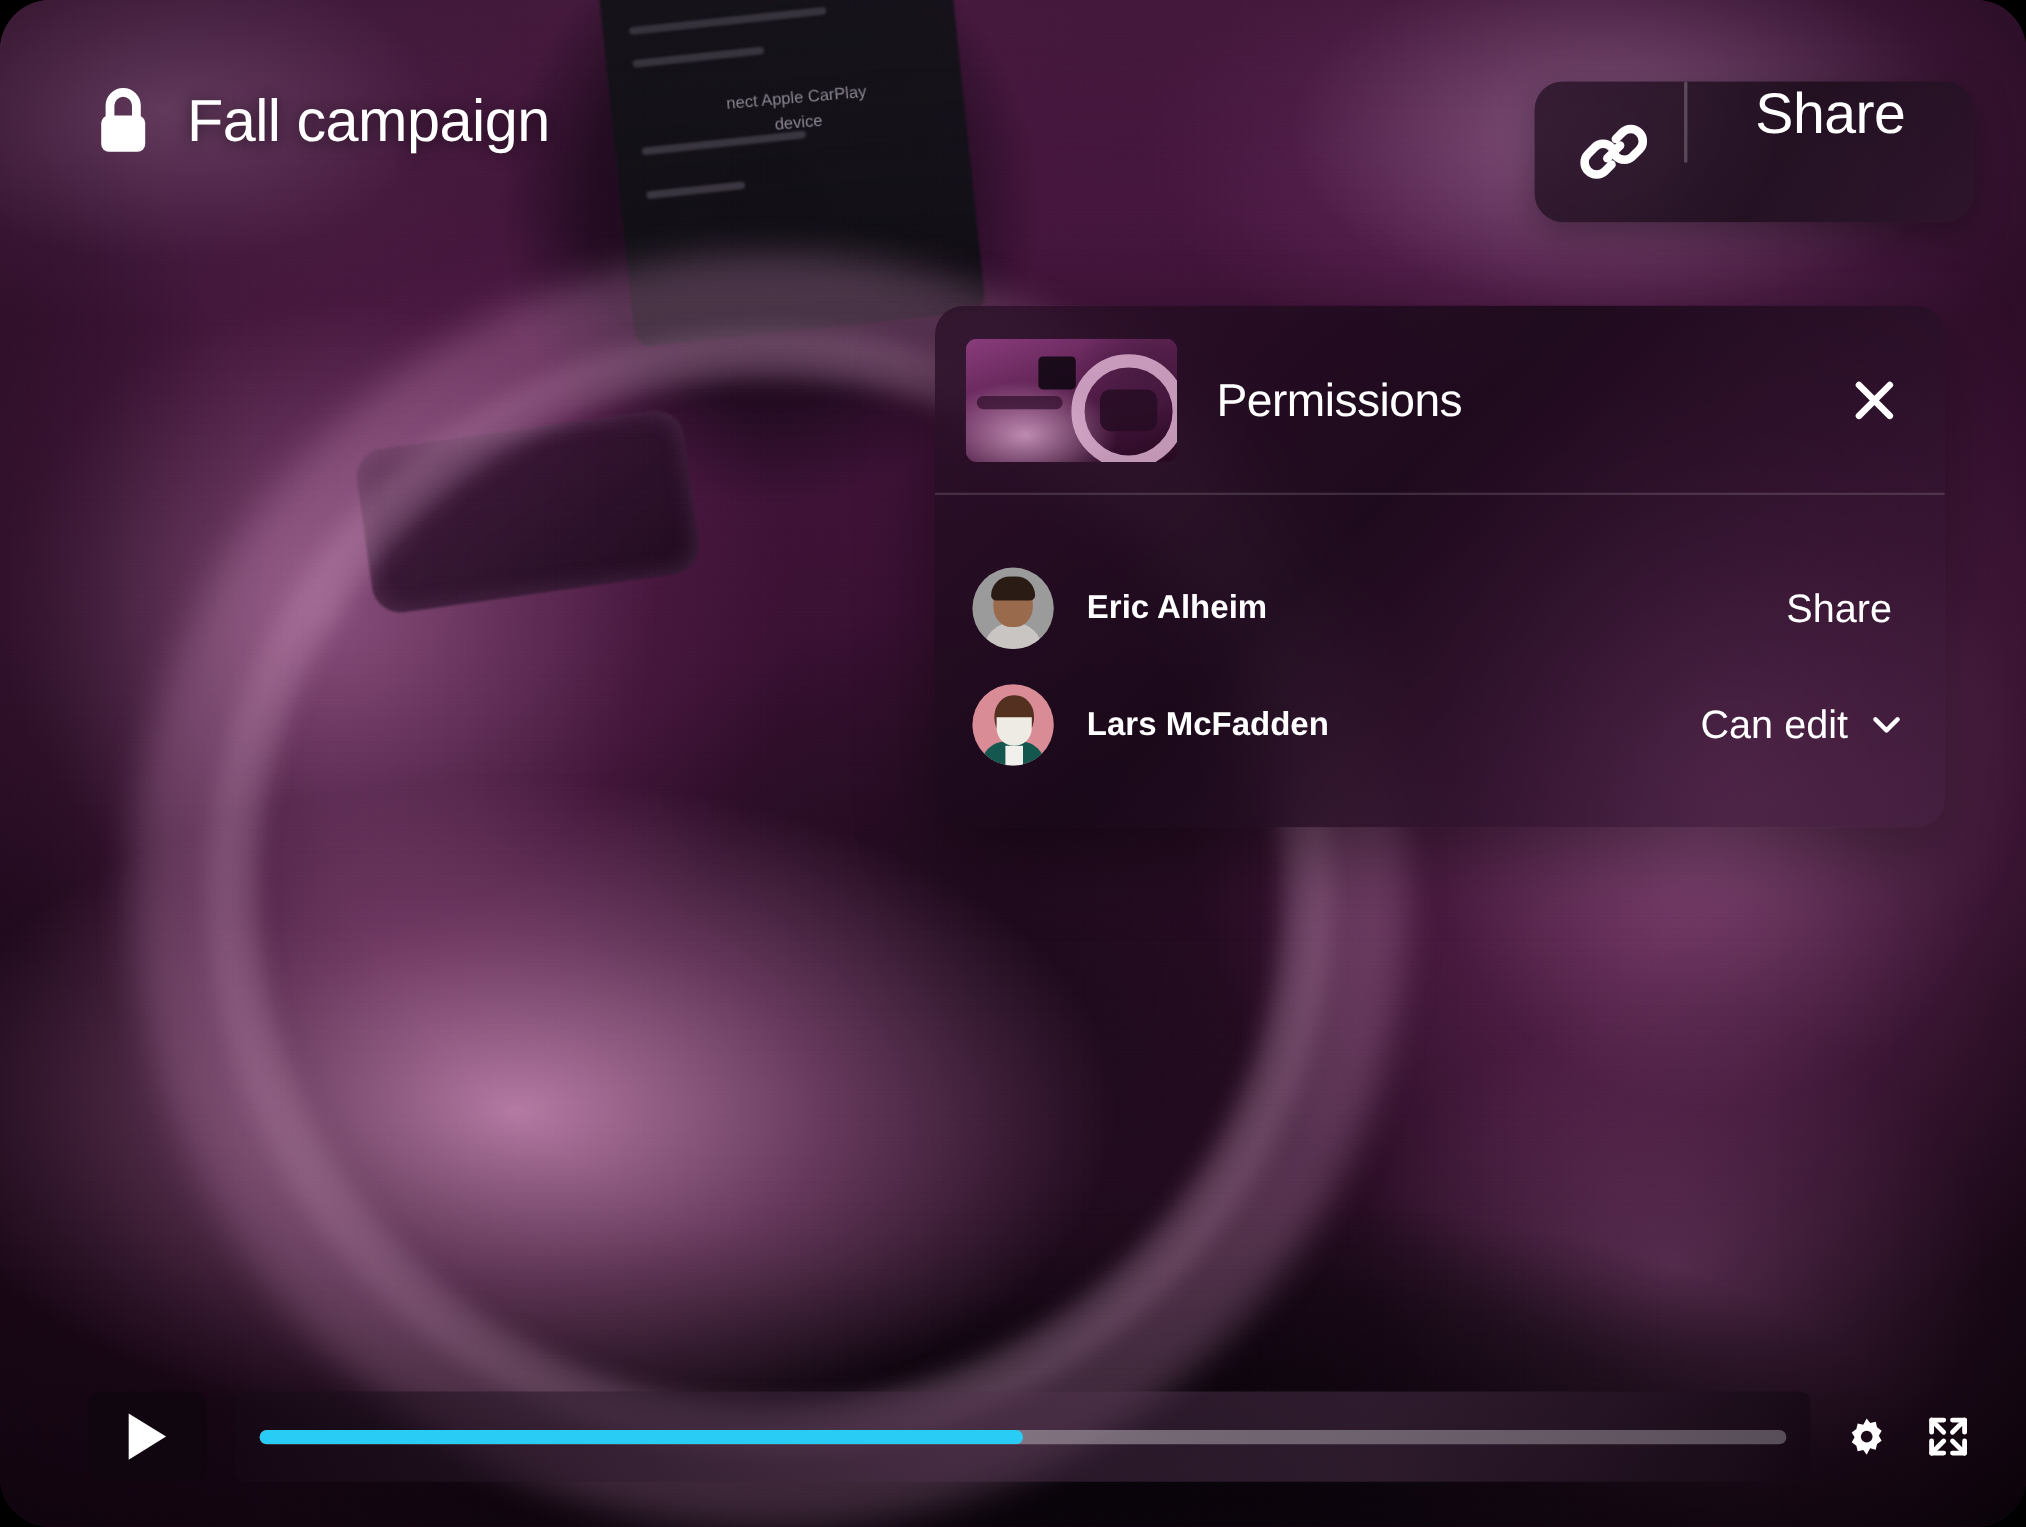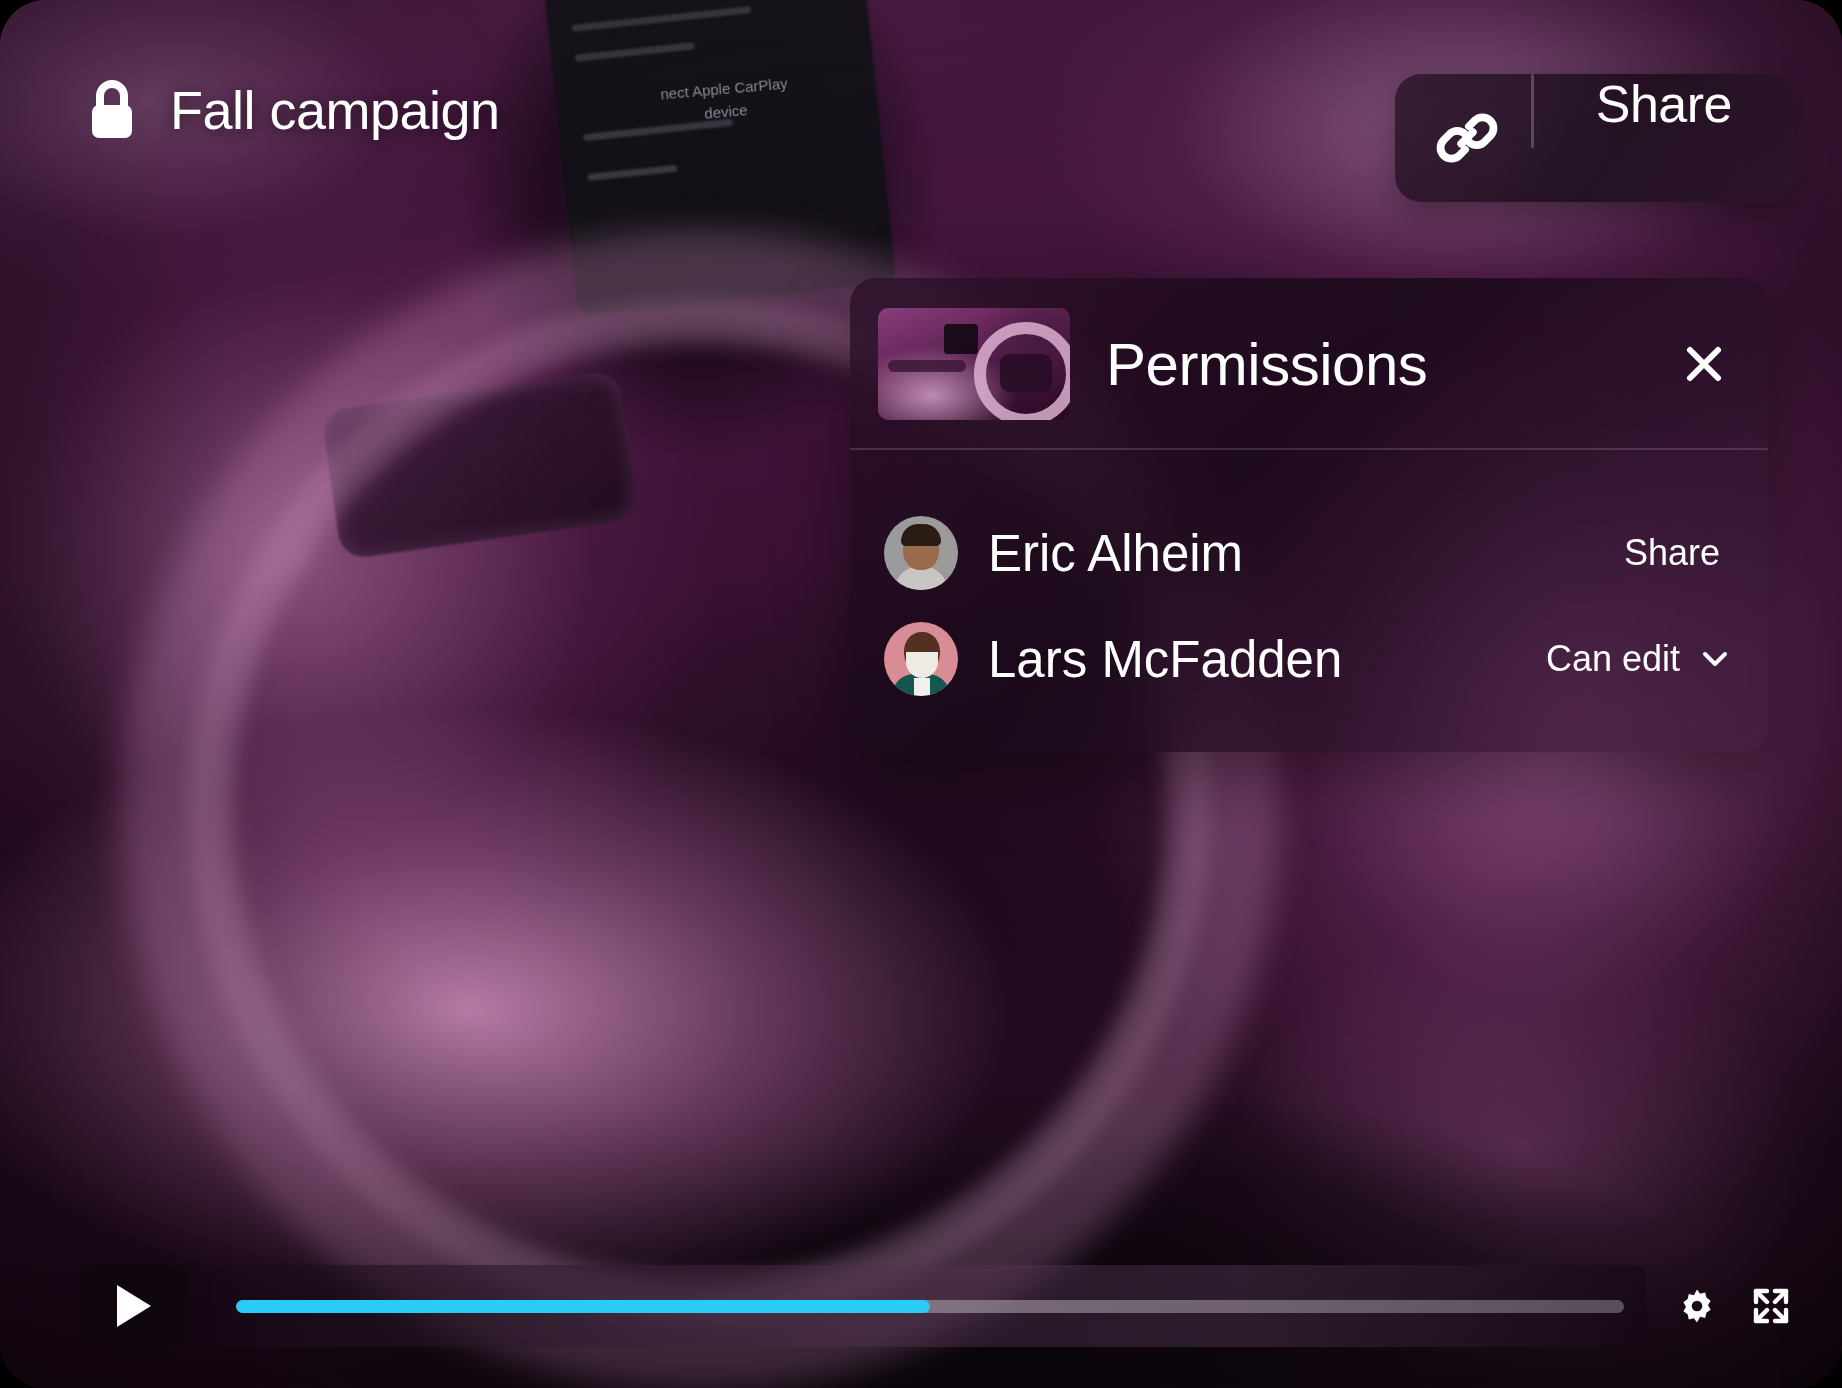--- a/index.html
+++ b/index.html
@@ -242,21 +242,21 @@
   }
   .thumb-vent {
     position: absolute;
     left: 10px; top: 52px;
     width: 78px; height: 12px;
     border-radius: 6px;
     background: rgba(56,20,50,0.8);
   }
   #panel-title {
     color: #ffffff;
-    font-size: 60px;
+    font-size: 42px;
     font-weight: 400;
     letter-spacing: -0.5px;
     margin-left: 36px;
     flex: 1;
     white-space: nowrap;
   }
   #close-button {
     width: 60px; height: 60px;
     display: flex; align-items: center; justify-content: center;
     cursor: pointer;
@@ -349,22 +349,22 @@
     background: #13574f;
   }
   .avatar-lars .shirt {
     position: absolute; left: 30px; bottom: -6px;
     width: 16px; height: 24px;
     background: #f2f0ec;
   }
 
   .person-name {
     color: #ffffff;
-    font-size: 51px;
-    font-weight: 400;
+    font-size: 30px;
+    font-weight: 700;
     margin-left: 30px;
     flex: 1;
     white-space: nowrap;
   }
   .person-role {
     display: flex;
     align-items: center;
     gap: 22px;
     color: #ffffff;
     font-size: 36px;

